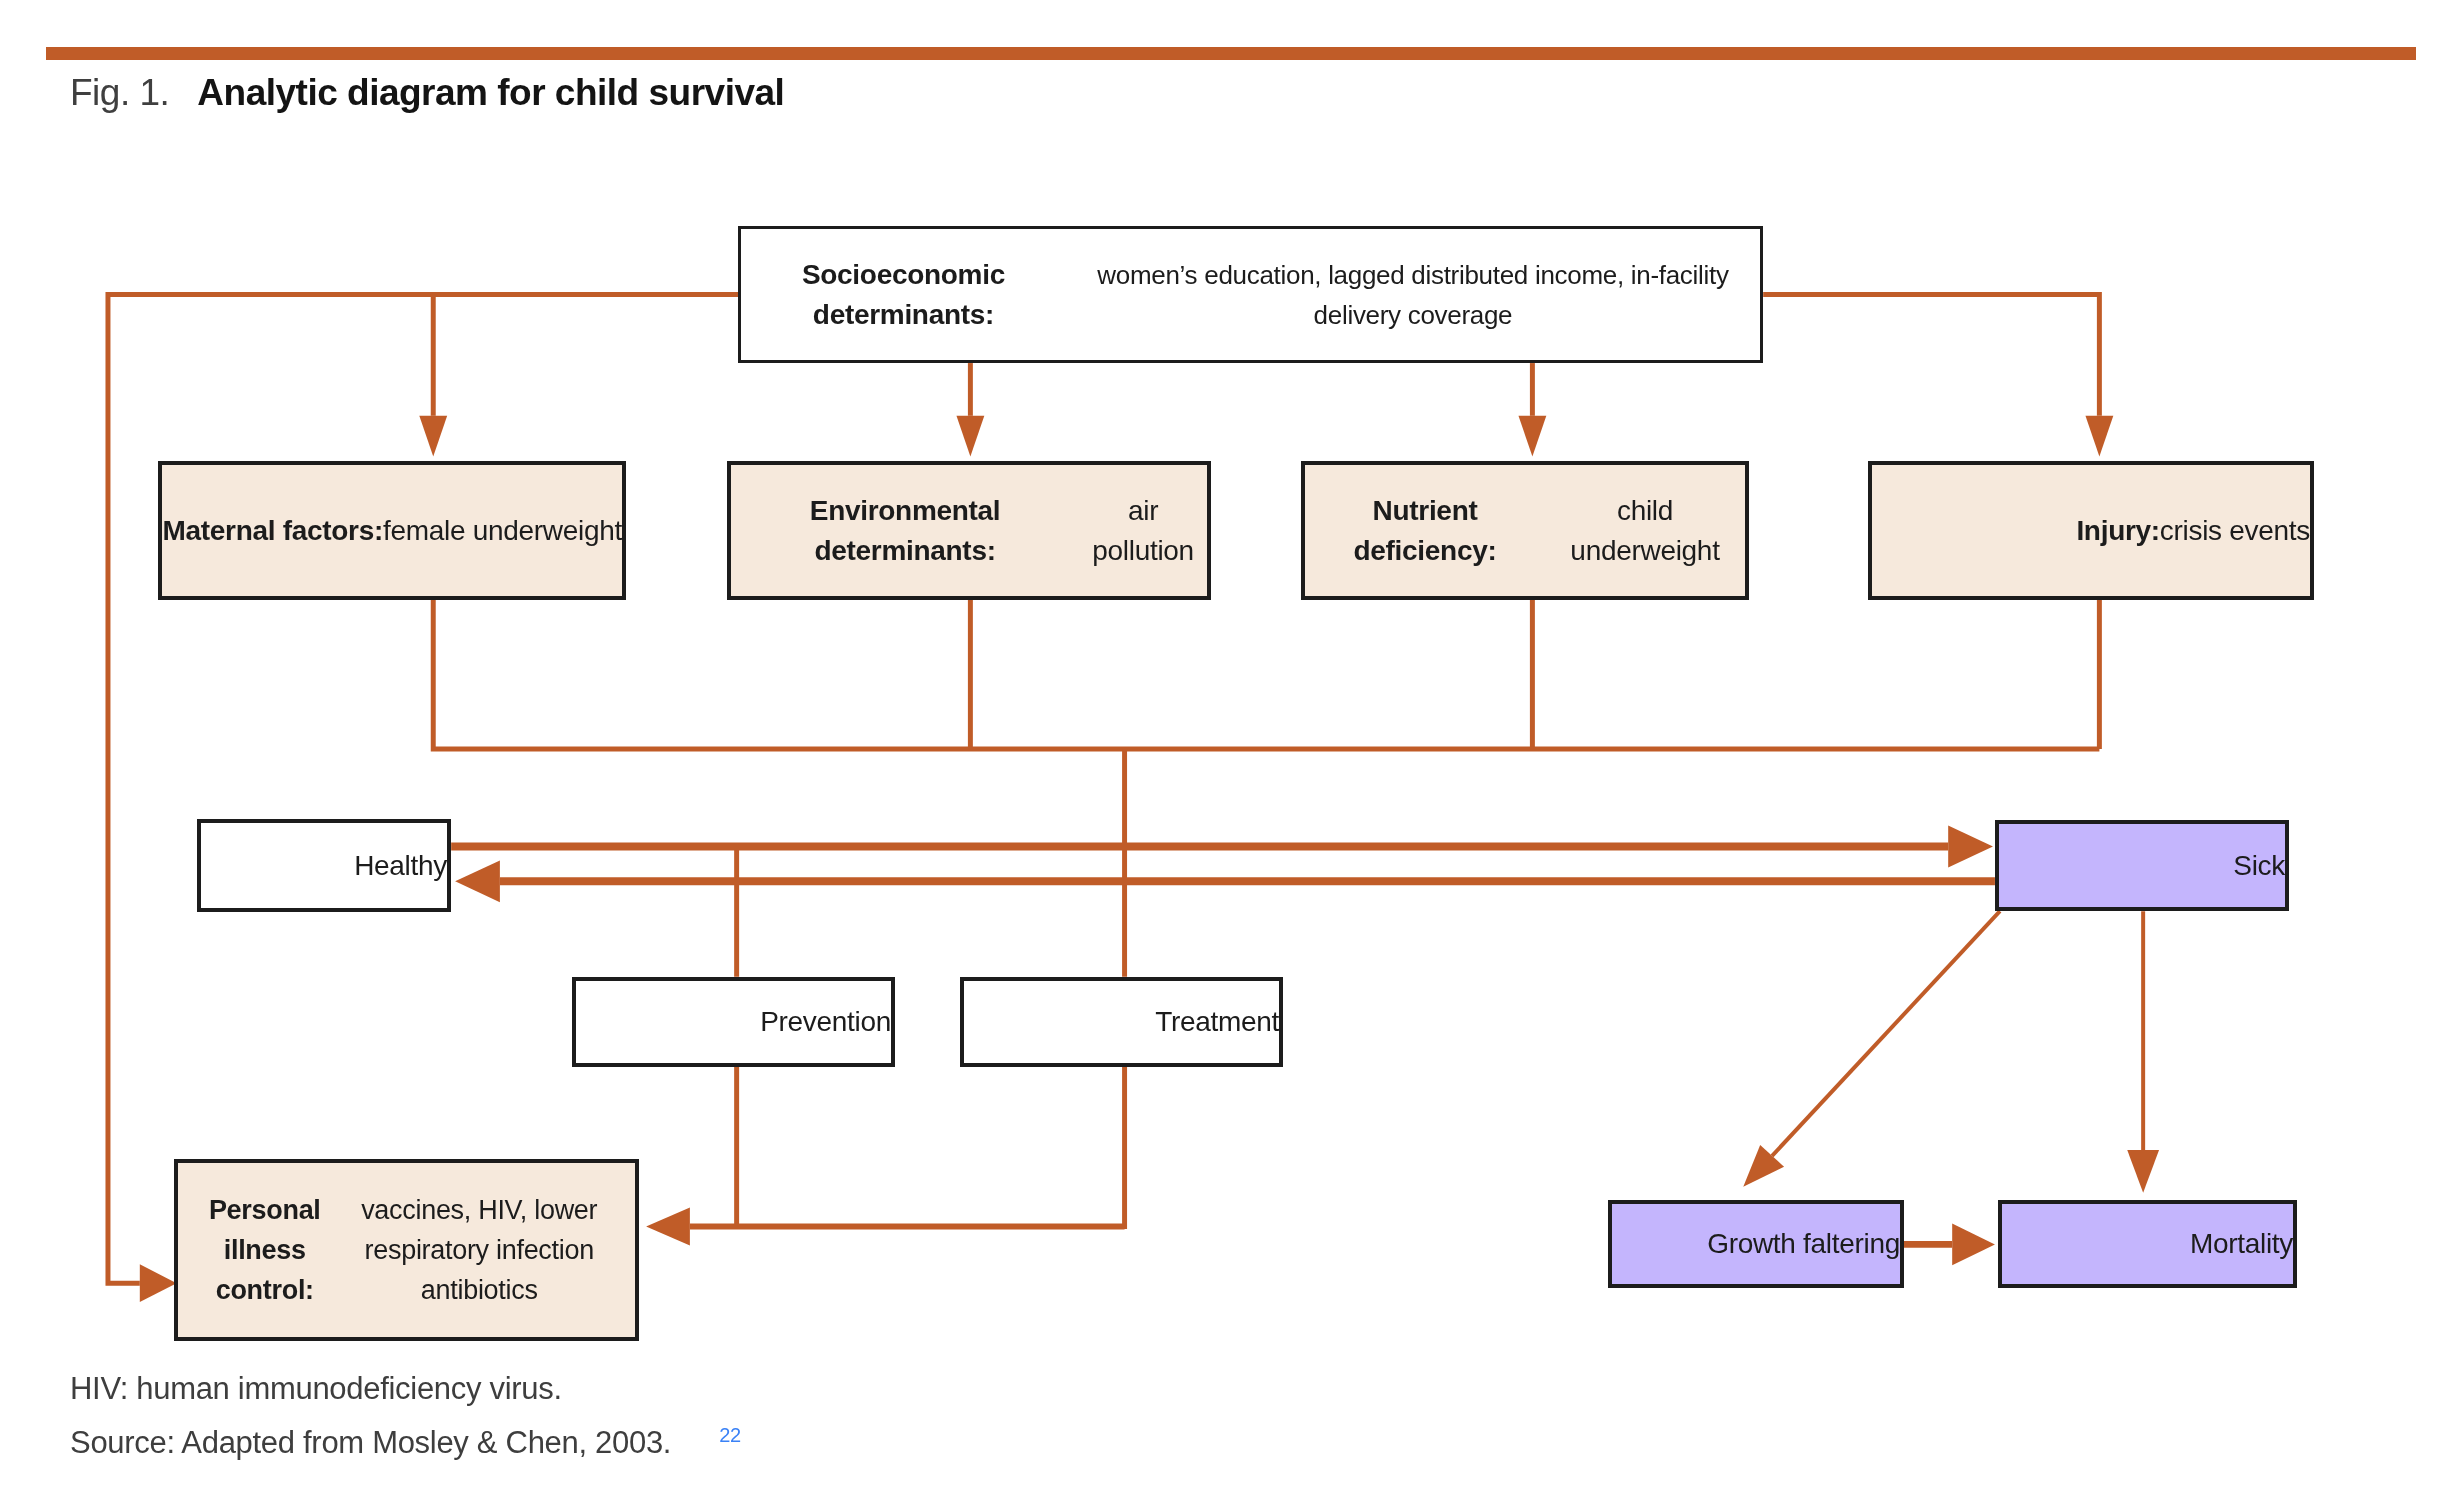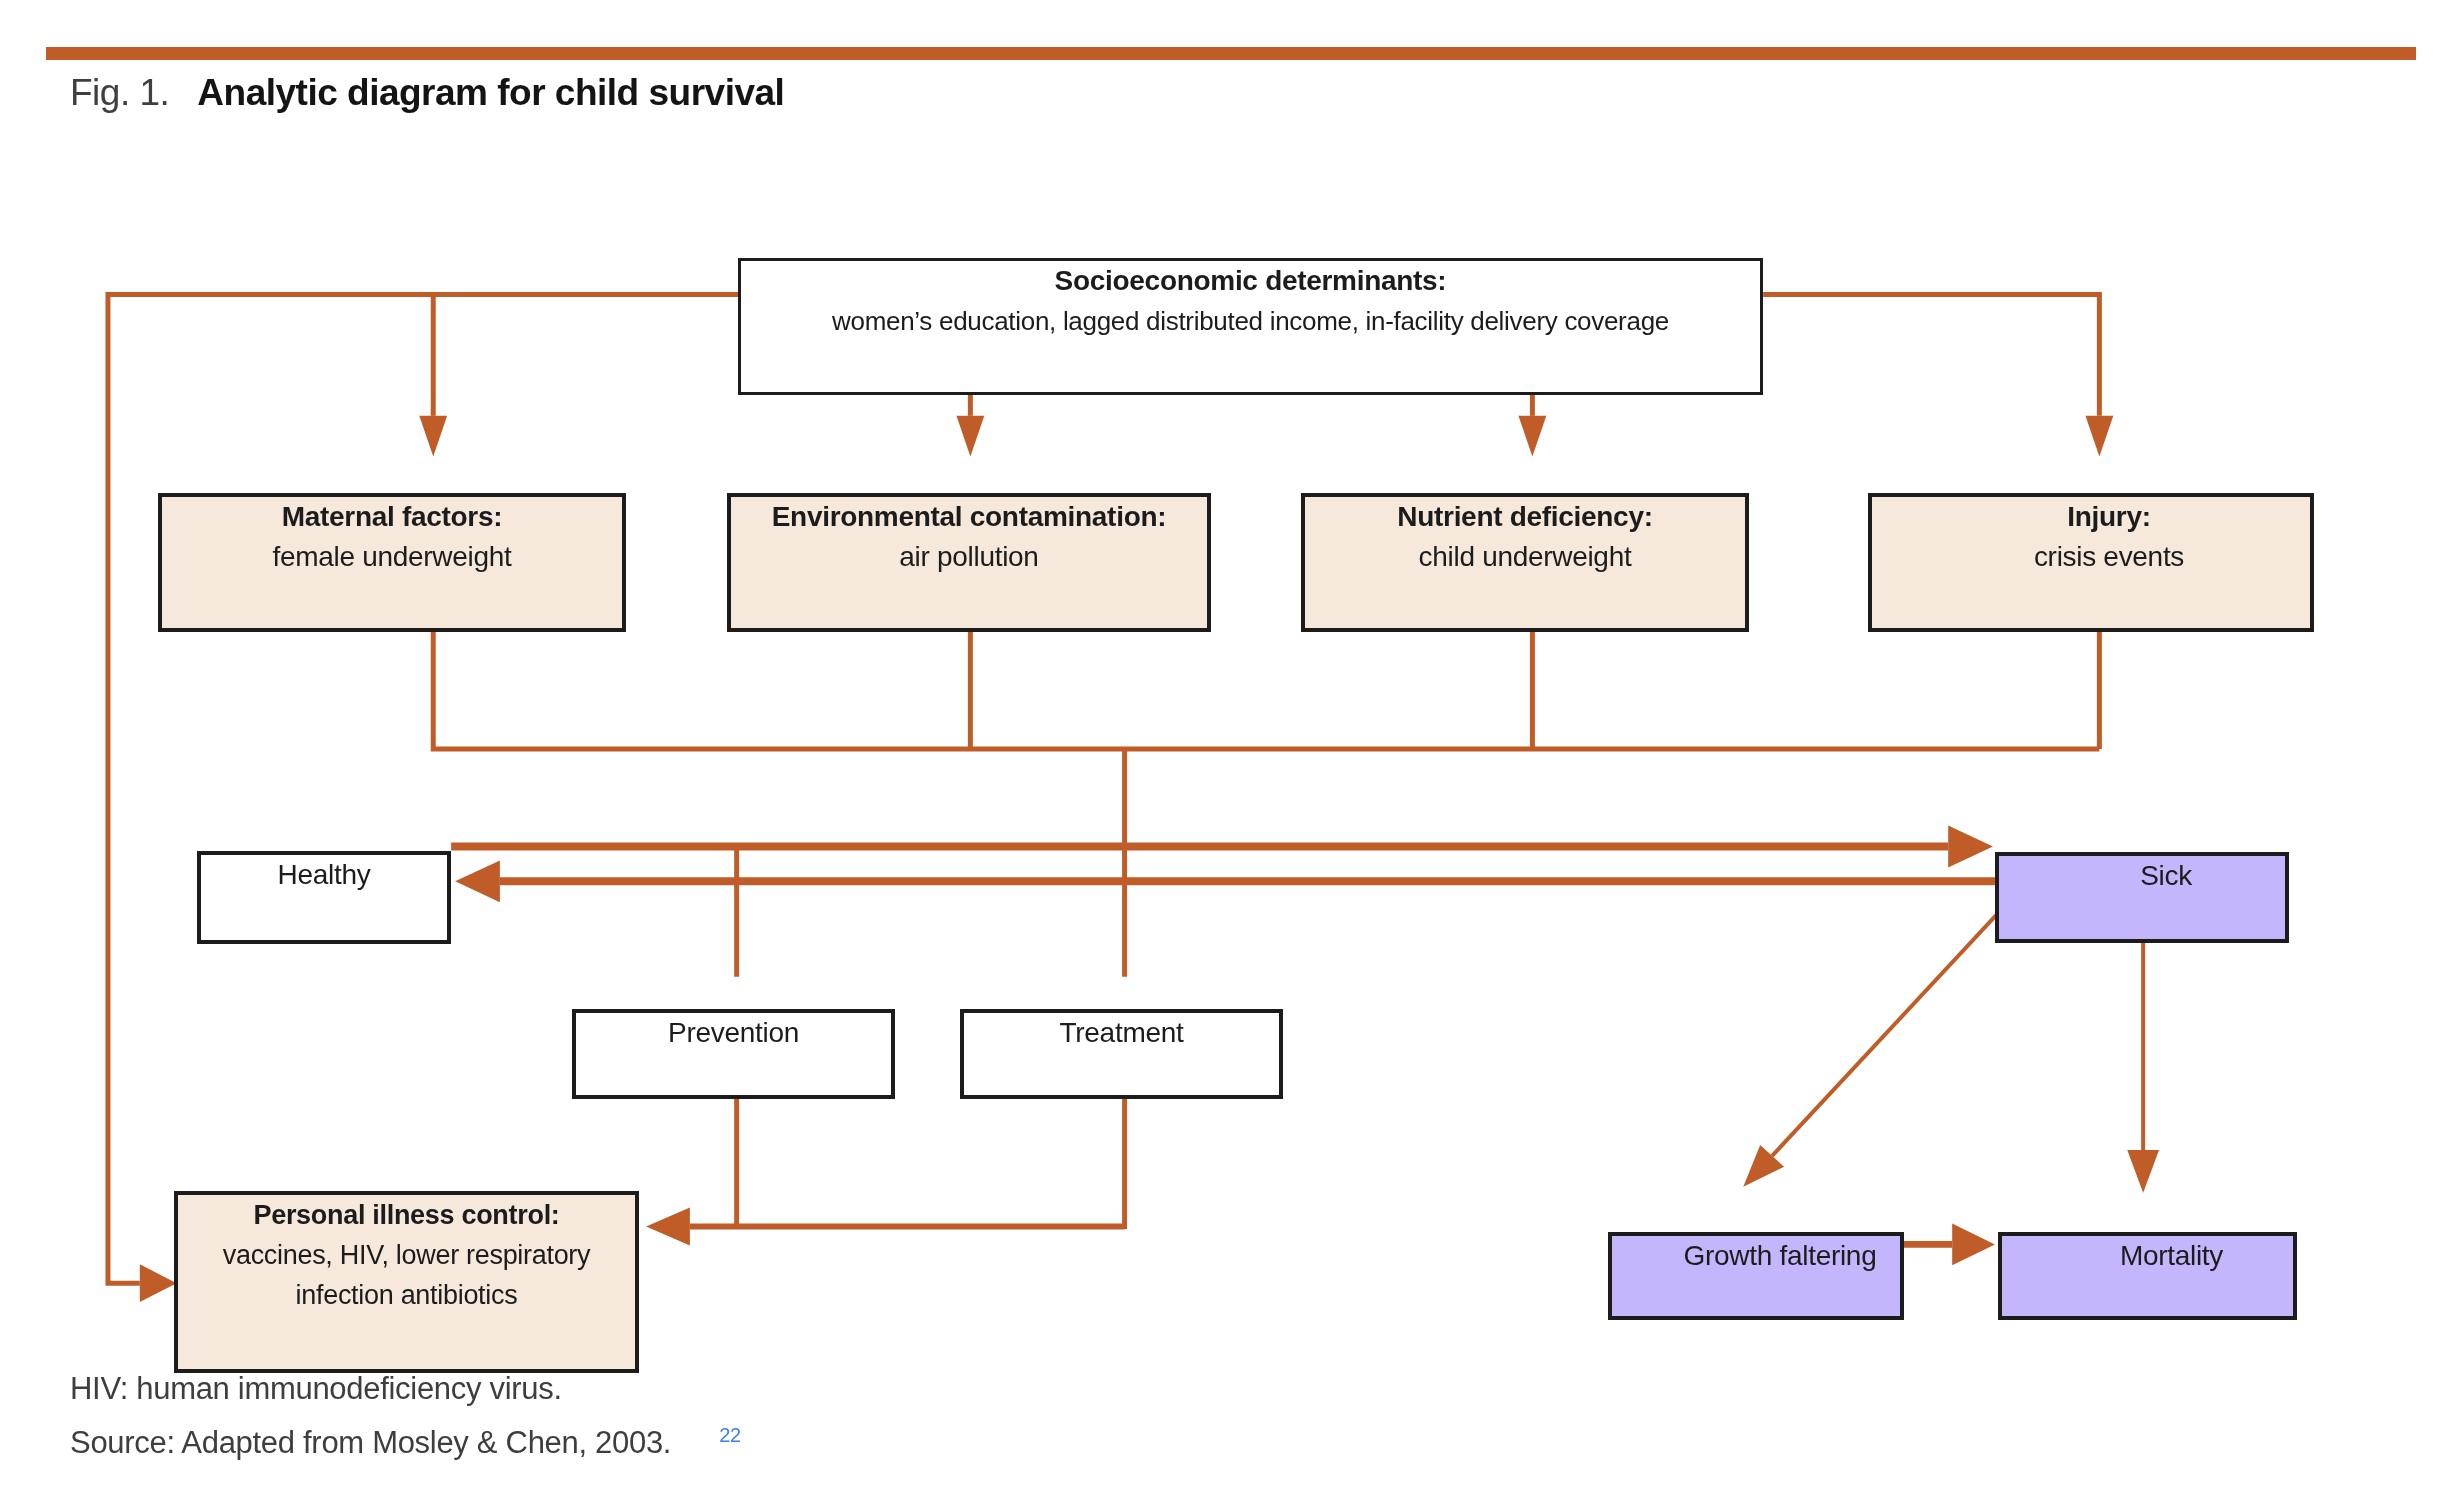--- a/index.html
+++ b/index.html
@@ -17,23 +17,23 @@
   .figtitle{
     position:absolute;left:70px;top:72px;
     font-size:37px;letter-spacing:-0.5px;white-space:nowrap;
   }
   .figtitle .figlabel{color:#3f3f3f;font-weight:400;}
   .figtitle .figtext{color:#141414;font-weight:700;margin-left:28px;}
   svg.connectors{position:absolute;left:0;top:0;}
   .box{
     position:absolute;box-sizing:border-box;
     border:4px solid #1c1c1c;background:#ffffff;
-    display:flex;flex-direction:column;align-items:center;justify-content:flex-start;
+    display:flex;flex-direction:row;align-items:center;justify-content:flex-end;
     text-align:center;color:#1c1c1c;
-    font-size:28px;line-height:40px;letter-spacing:-0.3px;margin-top:32px;
+    font-size:28px;line-height:40px;letter-spacing:-0.3px;
   }
   .box .box-heading{font-weight:700;}
   .box .box-detail{font-weight:400;}
   .beige{background:#f6e9dc;}
   .gray{background:#c4b5fd;padding-left:48px;}
   .thin{border-width:3px;}
   .footnote{
     position:absolute;left:70px;color:#3e3e3e;
     font-size:31px;letter-spacing:-0.3px;white-space:nowrap;font-weight:400;
   }
@@ -120,21 +120,21 @@
     <div class="box-heading">Socioeconomic determinants:</div>
     <div class="box-detail" style="font-size:26px;">women’s education, lagged distributed income, in-facility delivery coverage</div>
   </div>
 
   <div class="box beige" style="left:158px;top:461px;width:468px;height:139px;">
     <div class="box-heading">Maternal factors:</div>
     <div class="box-detail">female underweight</div>
   </div>
 
   <div class="box beige" style="left:727px;top:461px;width:484px;height:139px;">
-    <div class="box-heading">Environmental contamination:</div>
+    <div class="box-heading">Environmental determinants:</div>
     <div class="box-detail">air pollution</div>
   </div>
 
   <div class="box beige" style="left:1301px;top:461px;width:448px;height:139px;">
     <div class="box-heading">Nutrient deficiency:</div>
     <div class="box-detail">child underweight</div>
   </div>
 
   <div class="box beige" style="left:1868px;top:461px;width:446px;height:139px;padding-left:36px;">
     <div class="box-heading">Injury:</div>

